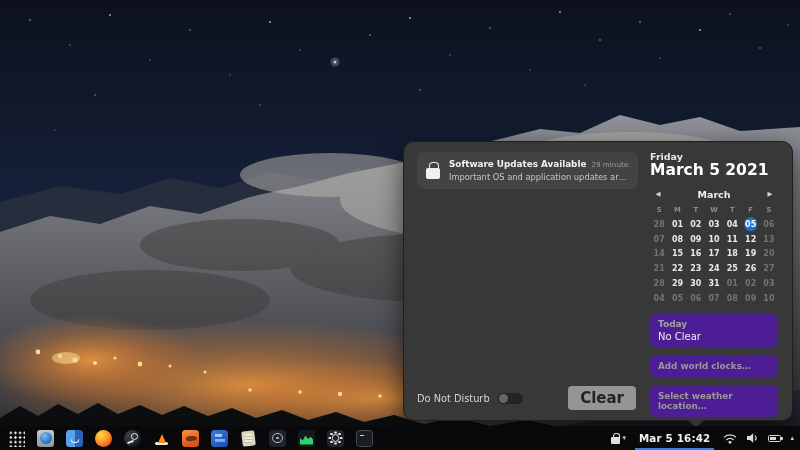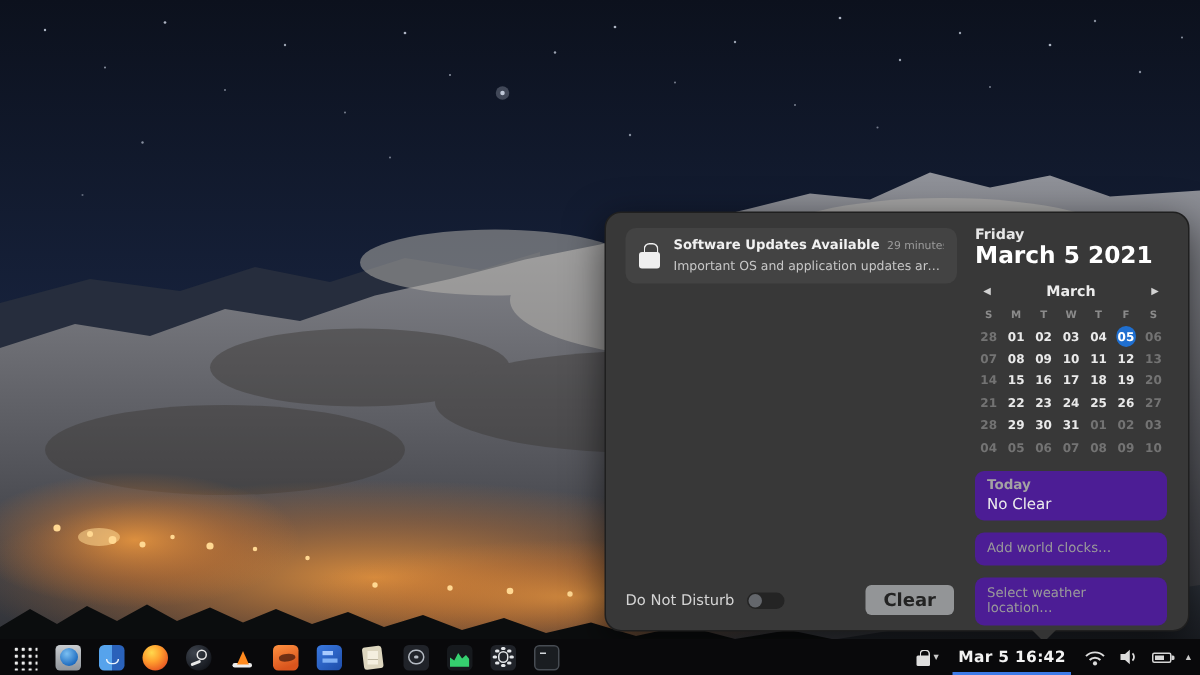--- a/index.html
+++ b/index.html
@@ -33,21 +33,21 @@
   .notif-body{font-size:8.3px;color:#c7c7c7;white-space:nowrap;overflow:hidden;
     text-overflow:ellipsis;margin-top:3px;}
 
   .notif-footer{position:absolute;left:13px;right:10px;bottom:10px;
     display:flex;align-items:center;gap:8px;}
   .dnd-label{font-size:9.8px;color:#d4d4d4;}
   .switch{width:25px;height:11px;border-radius:6px;background:#242424;
     position:relative;cursor:pointer;flex:none;}
   .switch::before{content:"";position:absolute;left:1px;top:1px;width:9px;height:9px;
     border-radius:50%;background:#64676c;}
-  .clear-btn{margin-left:auto;background:#939597;color:#232323;font-size:12px;
+  .clear-btn{margin-left:auto;background:#939597;color:#232323;font-size:15px;
     font-weight:bold;border:none;border-radius:4px;padding:3px 12px;cursor:pointer;
     font-family:inherit;}
 
   .cal-col{width:146px;padding:9px 14px 10px 4px;display:flex;flex-direction:column;}
   .cal-weekday{font-size:9.5px;font-weight:bold;color:#e6e6e6;}
   .cal-date{font-size:15.5px;font-weight:bold;color:#ffffff;line-height:1.15;}
   .month-nav{display:flex;align-items:center;margin-top:9px;padding:0 2px;}
   .month-arrow{font-size:6.5px;color:#d2d2d2;cursor:pointer;width:12px;text-align:center;}
   .month-label{flex:1;text-align:center;font-size:9.5px;font-weight:bold;color:#ececec;}
   .cal-grid{display:grid;grid-template-columns:repeat(7,18.3px);margin-top:4px;}
@@ -56,21 +56,21 @@
   .day{height:14.8px;display:flex;align-items:center;justify-content:center;
     font-size:8px;font-weight:bold;color:#e9e9e9;position:relative;z-index:0;cursor:pointer;}
   .day[data-state="dim"]{color:#737373;}
   .day[data-state="selected"]{color:#fff;}
   .day[data-state="selected"]::before{content:"";position:absolute;width:13.5px;height:13.5px;
     border-radius:50%;background:#1f6fd0;z-index:-1;left:50%;top:50%;transform:translate(-50%,-50%);}
 
   .tile{background:#4c1d95;border-radius:6px;padding:5px 8px;margin-top:8px;cursor:pointer;}
   .tile-label{font-size:9px;color:#a3a3a3;font-weight:bold;}
   .tile-main{font-size:10px;color:#ededed;margin-top:2px;}
-  .tile-btn{font-size:8.8px;color:#9a9a9a;font-weight:normal;padding:6px 8px;}
+  .tile-btn{font-size:8.8px;color:#9a9a9a;font-weight:bold;padding:6px 8px;}
 
   
   .taskbar{position:absolute;left:0;right:0;bottom:0;height:24px;background:#09090b;
     display:flex;align-items:center;padding:0 6px 0 8px;gap:12px;z-index:10;}
   .app{width:17px;height:17px;position:relative;flex:none;cursor:pointer;}
   .ic{position:absolute;inset:0;}
 
   .app-grid{background-image:radial-gradient(circle,#ececec 1.1px,transparent 1.35px);
     background-size:4.6px 4.6px;background-position:0.6px 0.6px;}
   .cam{background:linear-gradient(#c9ccd0,#8f949a);border-radius:3px;}

